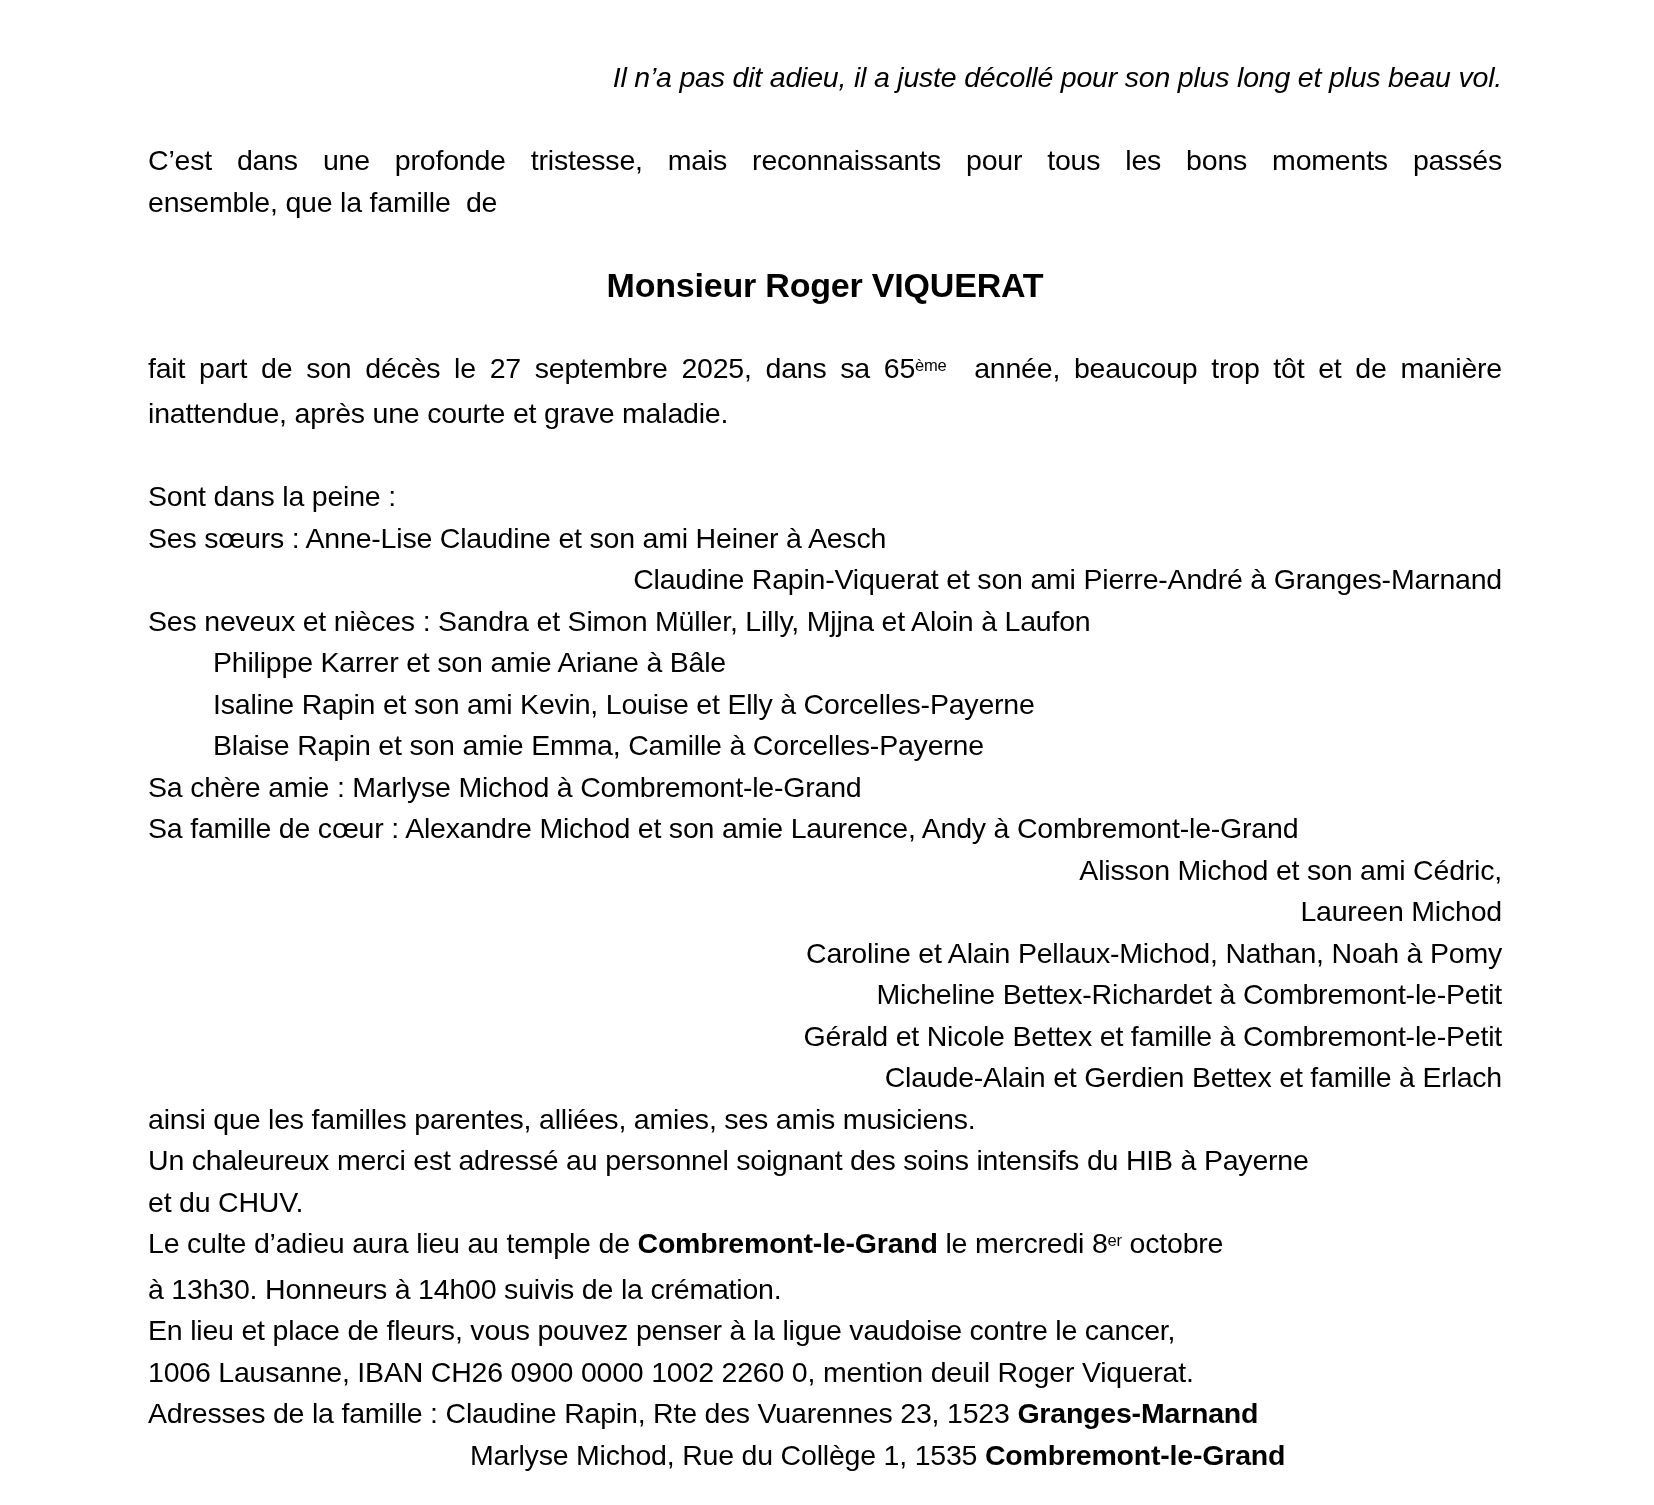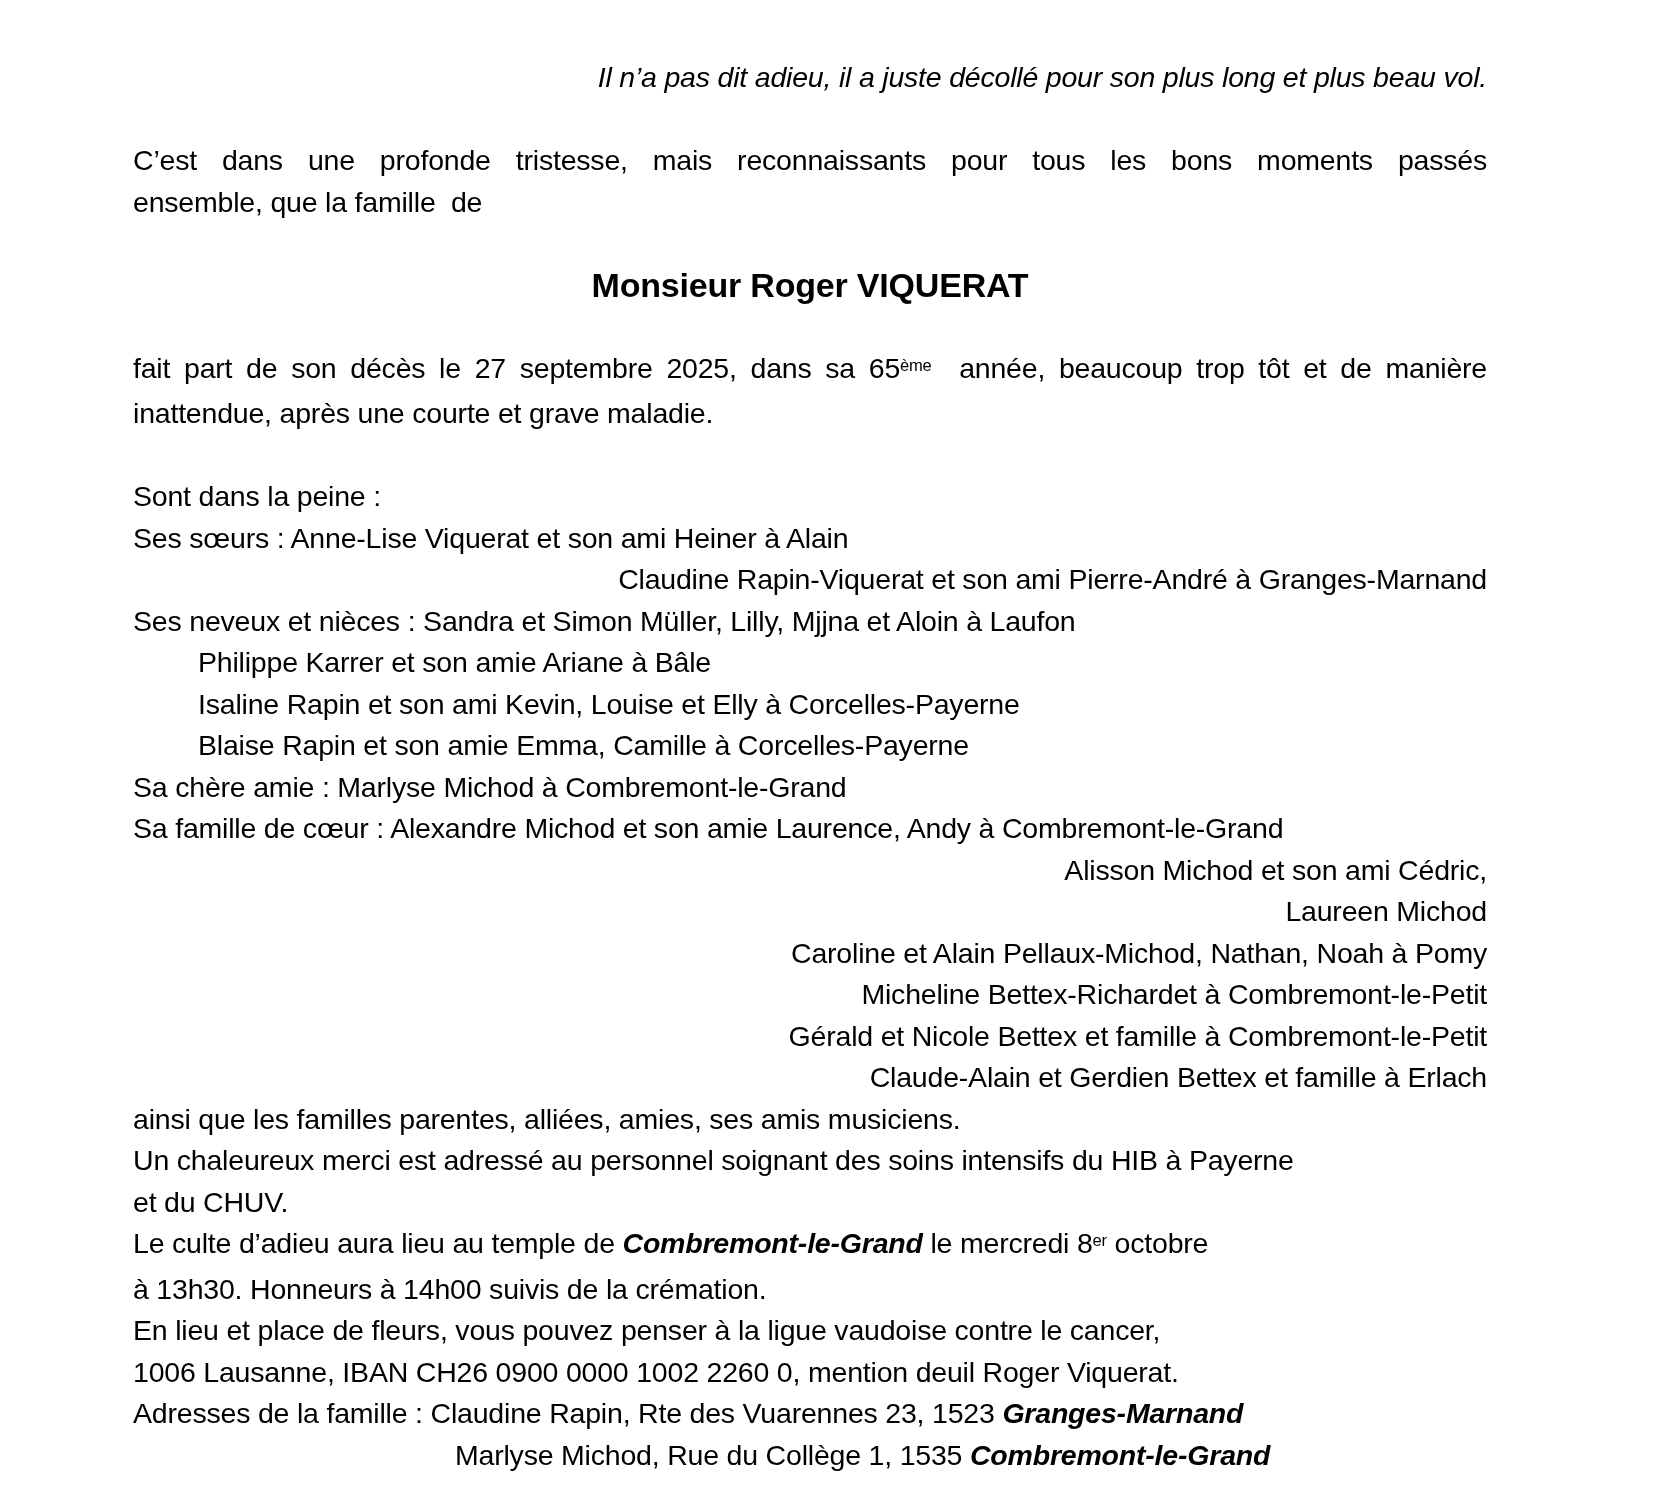--- a/index.html
+++ b/index.html
@@ -10,21 +10,21 @@
   body {
     width: 1654px;
     height: 1505px;
     position: relative;
     overflow: hidden;
     font-family: "Liberation Sans", "DejaVu Sans", sans-serif;
     color: #000000;
   }
   .page {
     position: absolute;
-    left: 133px;
+    left: 148px;
     top: 57px;
     width: 1354px;
     font-size: 28.5px;
     letter-spacing: -0.2px;
   }
   .row {
     line-height: 41.5px;
     min-height: 41.5px;
     white-space: normal;
   }
@@ -36,21 +36,21 @@
     text-align-last: justify;
   }
   .it { font-style: italic; }
   .title-row {
     font-weight: bold;
     font-size: 34px;
   }
   .ind-1 { padding-left: 57px; text-align: right; }
   .ind-2 { padding-left: 65px; }
   .ind-3 { padding-left: 322px; }
-  .b { font-weight: bold; font-style: italic; }
+  .b { font-weight: bold; }
   .sup {
     font-size: 58%;
     position: relative;
     top: -0.42em;
   }
 </style>
 </head>
 <body>
 
 <div class="page">
@@ -58,21 +58,21 @@
     <div class="row blank"></div>
     <div class="row a-justify"><span>C’est dans une profonde tristesse, mais reconnaissants pour tous les bons moments passés</span></div>
     <div class="row"><span>ensemble, que la famille&nbsp; de</span></div>
     <div class="row blank"></div>
     <div class="row title-row a-center"><span>Monsieur Roger VIQUERAT</span></div>
     <div class="row blank"></div>
     <div class="row a-justify"><span>fait part de son décès le 27 septembre 2025, dans sa 65</span><span class="sup">ème</span><span>&nbsp; année, beaucoup trop tôt et de manière</span></div>
     <div class="row"><span>inattendue, après une courte et grave maladie.</span></div>
     <div class="row blank"></div>
     <div class="row"><span>Sont dans la peine :</span></div>
-    <div class="row"><span>Ses sœurs : Anne-Lise Viquerat et son ami Heiner à Alain</span></div>
+    <div class="row"><span>Ses sœurs : Anne-Lise Claudine et son ami Heiner à Aesch</span></div>
     <div class="row ind-1"><span>Claudine Rapin-Viquerat et son ami Pierre-André à Granges-Marnand</span></div>
     <div class="row"><span>Ses neveux et nièces : Sandra et Simon Müller, Lilly, Mjjna et Aloin à Laufon</span></div>
     <div class="row ind-2"><span>Philippe Karrer et son amie Ariane à Bâle</span></div>
     <div class="row ind-2"><span>Isaline Rapin et son ami Kevin, Louise et Elly à Corcelles-Payerne</span></div>
     <div class="row ind-2"><span>Blaise Rapin et son amie Emma, Camille à Corcelles-Payerne</span></div>
     <div class="row"><span>Sa chère amie : Marlyse Michod à Combremont-le-Grand</span></div>
     <div class="row"><span>Sa famille de cœur : Alexandre Michod et son amie Laurence, Andy à Combremont-le-Grand</span></div>
     <div class="row ind-1"><span>Alisson Michod et son ami Cédric,</span></div>
     <div class="row ind-1"><span>Laureen Michod</span></div>
     <div class="row ind-1"><span>Caroline et Alain Pellaux-Michod, Nathan, Noah à Pomy</span></div>

